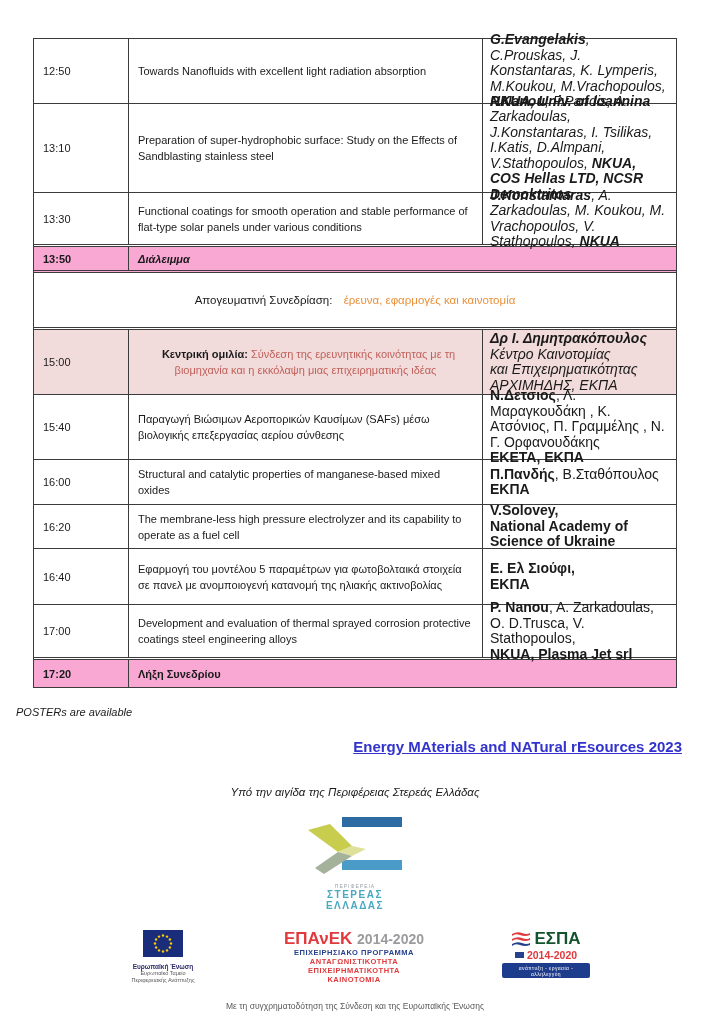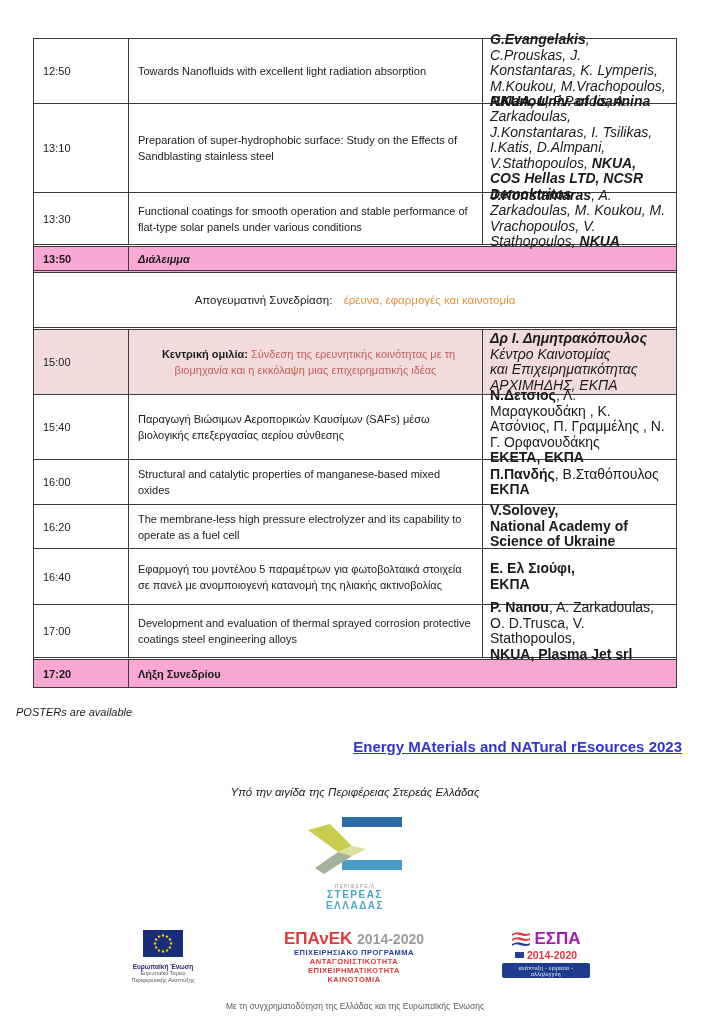--- a/index.html
+++ b/index.html
@@ -46,21 +46,21 @@
   .eu-line2 { font-size:5.5px; color:#555; line-height:6.5px; }
   .epanek-block { text-align:center; }
   .epanek-title { font-size:17px; line-height:18px; }
   .epanek-title .t1 { color:#e03a3e; font-weight:bold; }
   .epanek-title .t2 { color:#9b9b9d; font-weight:bold; font-size:14px; }
   .epanek-sub { font-size:7.5px; font-weight:bold; letter-spacing:0.5px; line-height:9px; }
   .epanek-sub.blue { color:#26418e; }
   .epanek-sub.red { color:#e03a3e; }
   .espa-block { text-align:center; width:88px; }
   .espa-top { display:flex; align-items:center; justify-content:center; gap:3px; }
-  .espa-title { font-size:17px; font-weight:bold; color:#a21caf; line-height:18px; }
+  .espa-title { font-size:17px; font-weight:bold; color:#14532d; line-height:18px; }
   .espa-years { display:flex; align-items:center; justify-content:center; gap:3px; margin-top:1px; }
   .espa-flag { width:9px; height:6px; background:#26418e; display:inline-block; }
   .espa-years .yrs { font-size:10.5px; font-weight:bold; color:#e03a3e; }
   .espa-bar { margin-top:2px; background:#1e3c8c; border-radius:2px; padding:1.5px 2px;
               color:#fff; font-size:5px; letter-spacing:0.4px; }
 
   .cofinance { position:absolute; left:0; top:1001px; width:710px; text-align:center;
                font-size:8.5px; color:#595959; }
 </style>
 </head>
@@ -272,15 +272,15 @@
       </div>
       <div class="espa-years">
         <span class="espa-flag"></span>
         <span class="yrs">2014-2020</span>
       </div>
       <div class="espa-bar">ανάπτυξη - εργασία - αλληλεγγύη</div>
     </div>
 
   </div>
 
-  <div class="cofinance">Με τη συγχρηματοδότηση της Ελλάδας και της Ευρωπαϊκής Ένωσης</div>
+  <div class="cofinance">Με τη συγχρηματοδότηση της Σύνδεση και της Ευρωπαϊκής Ένωσης</div>
 
 </div>
 
 </body></html>

